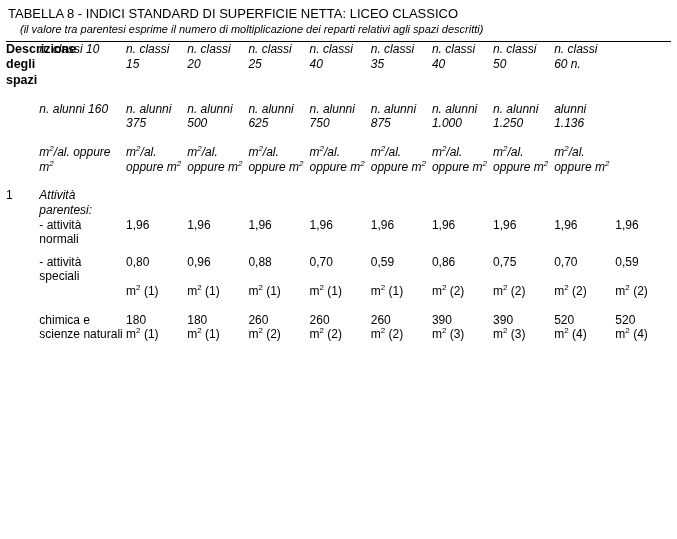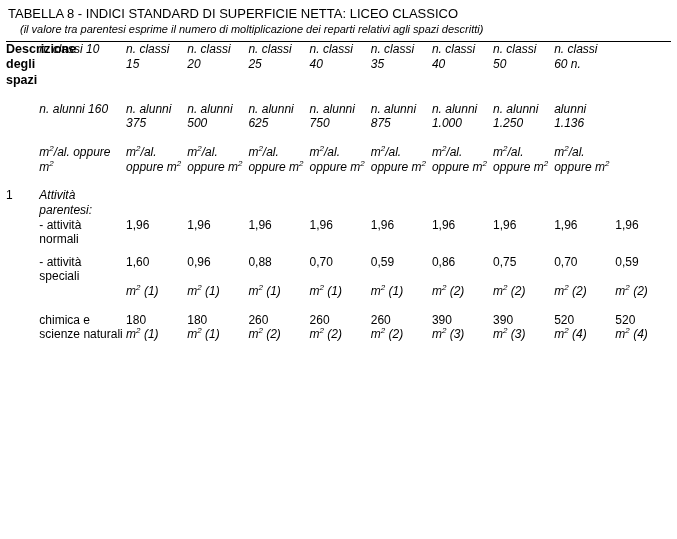--- a/index.html
+++ b/index.html
@@ -59,21 +59,21 @@
   .hdr-desc {
     font-weight: bold;
     font-size: 12.5px;
     line-height: 1.22;
   }
   .ital { font-style: italic; }
   .rownum { font-size: 12px; }
   .spacer-sm { height: 8px; }
   .spacer-md { height: 14px; }
   .cellblock { display: block; }
-  .m2 { white-space: nowrap; font-style: italic; }
+  .m2 { white-space: nowrap; }
   sup {
     font-size: 8px;
     vertical-align: super;
     line-height: 0;
   }
 </style>
 </head>
 <body>
 
 <div class="page">
@@ -188,21 +188,21 @@
     <tr>
           <td colspan="11" class="spacer-sm"></td>
         </tr>
 
     <tr>
       <td></td>
       <td>
         <span class="cellblock">- attività</span>
         <span class="cellblock">speciali</span>
       </td>
-      <td>1,60</td>
+      <td>0,80</td>
       <td>0,96</td>
       <td>0,88</td>
       <td>0,70</td>
       <td>0,59</td>
       <td>0,86</td>
       <td>0,75</td>
       <td>0,70</td>
       <td>0,59</td>
     </tr>
 

